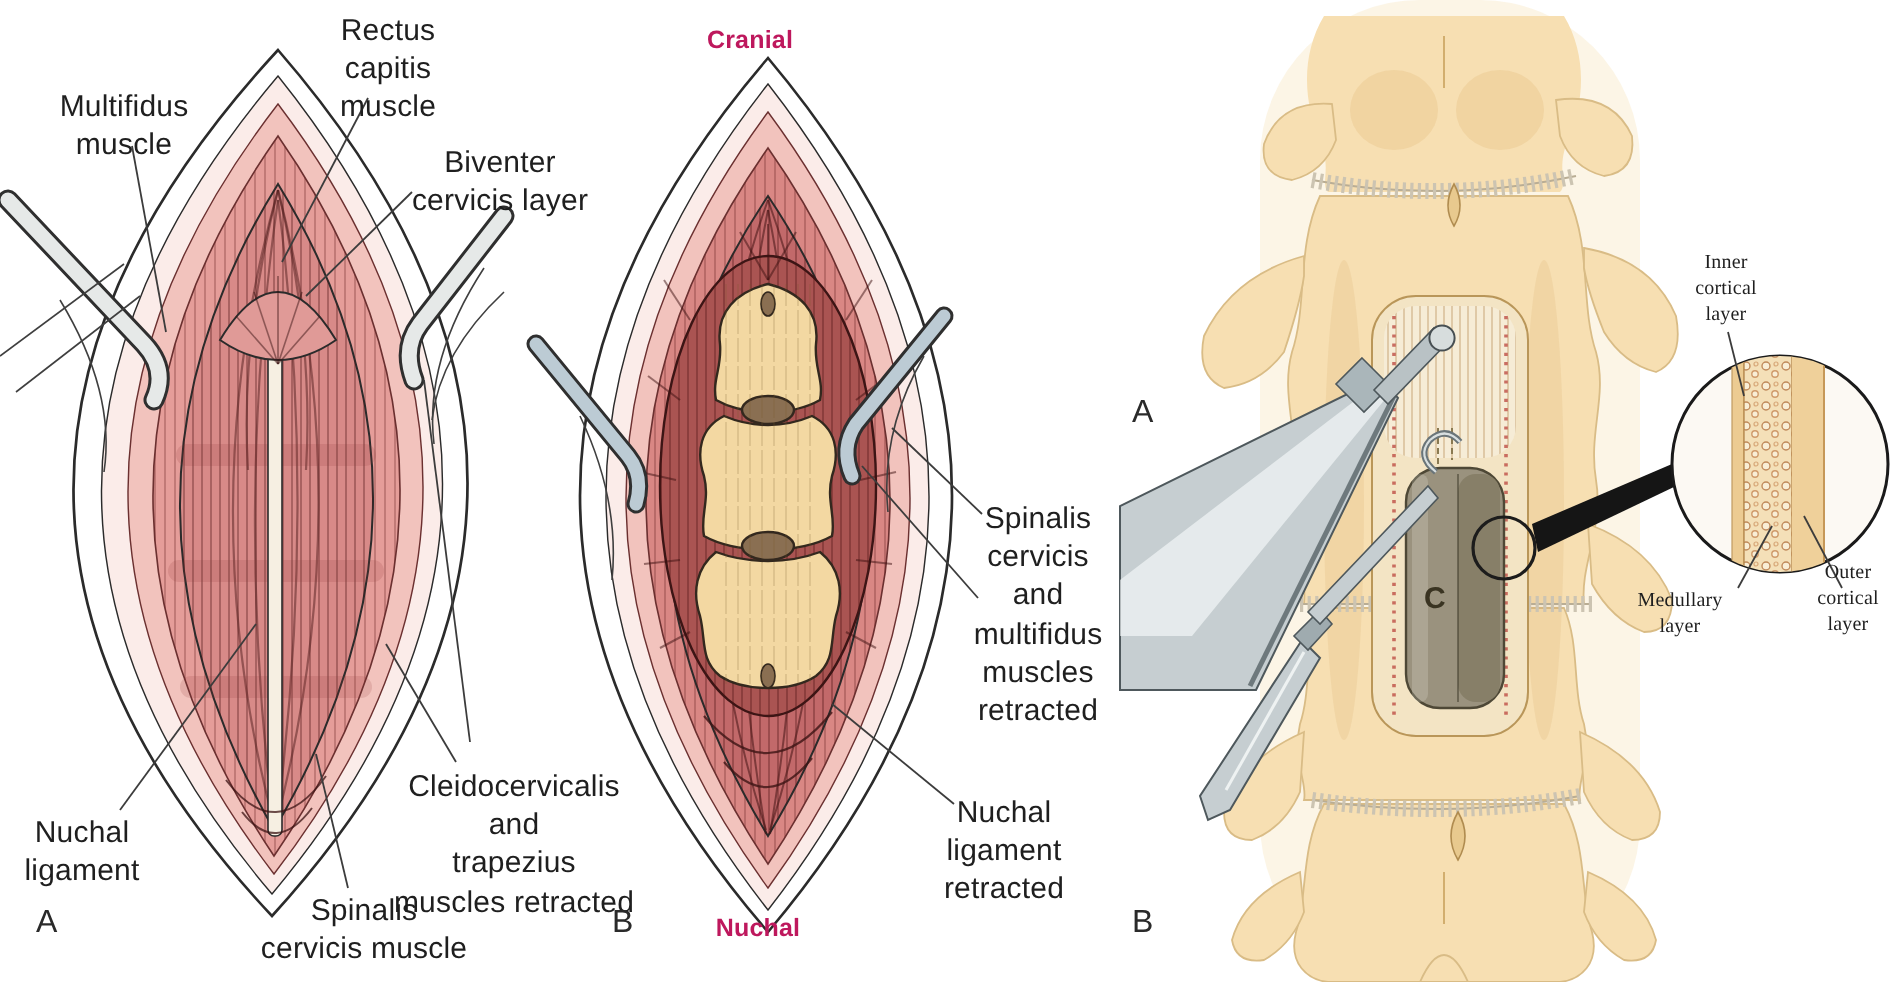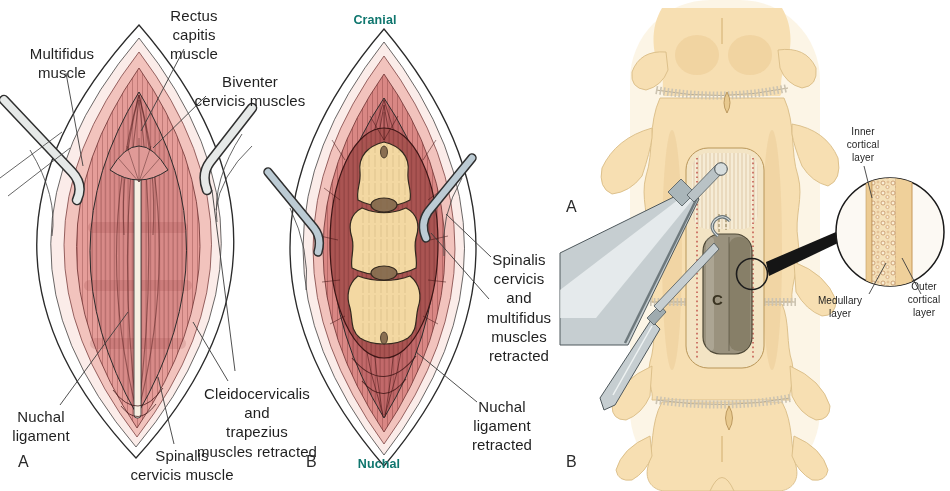--- a/index.html
+++ b/index.html
@@ -6,22 +6,22 @@
   .figure{
     position:relative;width:950px;height:491px;background:#ffffff;
     overflow:hidden;font-family:"Liberation Sans",sans-serif;
   }
   .figure svg{position:absolute;left:0;top:0;}
   .lbl{
     position:absolute;transform:translateX(-50%);
     font-size:15px;line-height:1.28;color:#1f1f1f;
     text-align:center;white-space:pre-line;letter-spacing:.1px;
   }
-  .lbl-bold{font-weight:bold;font-size:12.5px;color:#0f766e;}
-  .lbl-sm{font-size:10px;}
+  .lbl-bold{font-weight:bold;font-size:12.5px;color:#be185d;}
+  .lbl-sm{font-size:10px;font-family:Liberation Serif, serif;}
   .letter{
     position:absolute;font-size:16px;color:#2a2a2a;
     font-family:"Liberation Sans",sans-serif;
   }
   .letter-c{font-size:15px;font-weight:bold;color:#3a3422;}
   
   .f-skin{fill:var(--skin-pink)}
   .f-fascia{fill:var(--fascia-pink)}
   .f-mmid{fill:var(--muscle-mid)}
   .f-mdeep{fill:var(--muscle-deep)}
@@ -276,21 +276,21 @@
     <path d="M921,294 L902,258"></path>
   </g>
 </svg>
 
 <div class="lbl" style="left:62px;top:44px">Multifidus
 muscle</div>
 <div class="lbl" style="left:194px;top:6px">Rectus
 capitis
 muscle</div>
 <div class="lbl" style="left:250px;top:72px">Biventer
-cervicis muscles</div>
+cervicis layer</div>
 <div class="lbl" style="left:41px;top:407px">Nuchal
 ligament</div>
 <div class="lbl" style="left:182px;top:446px">Spinalis
 cervicis muscle</div>
 <div class="lbl" style="left:257px;top:384px">Cleidocervicalis
 and
 trapezius
 muscles retracted</div>
 <div class="letter" style="left:18px;top:453px">A</div>
 

